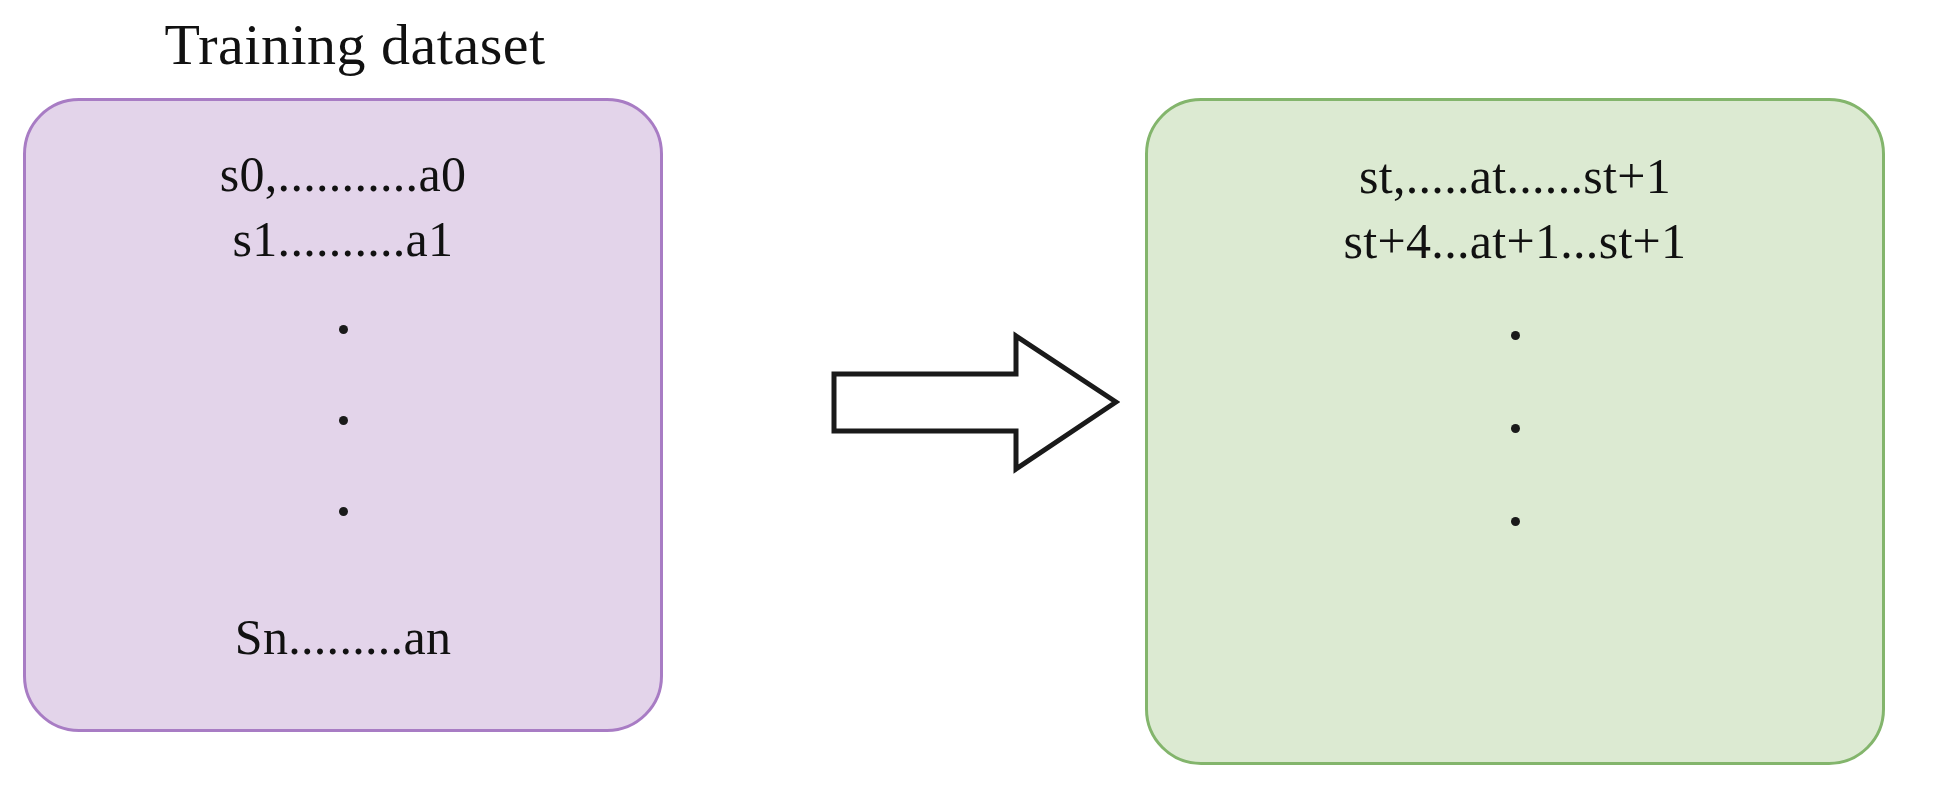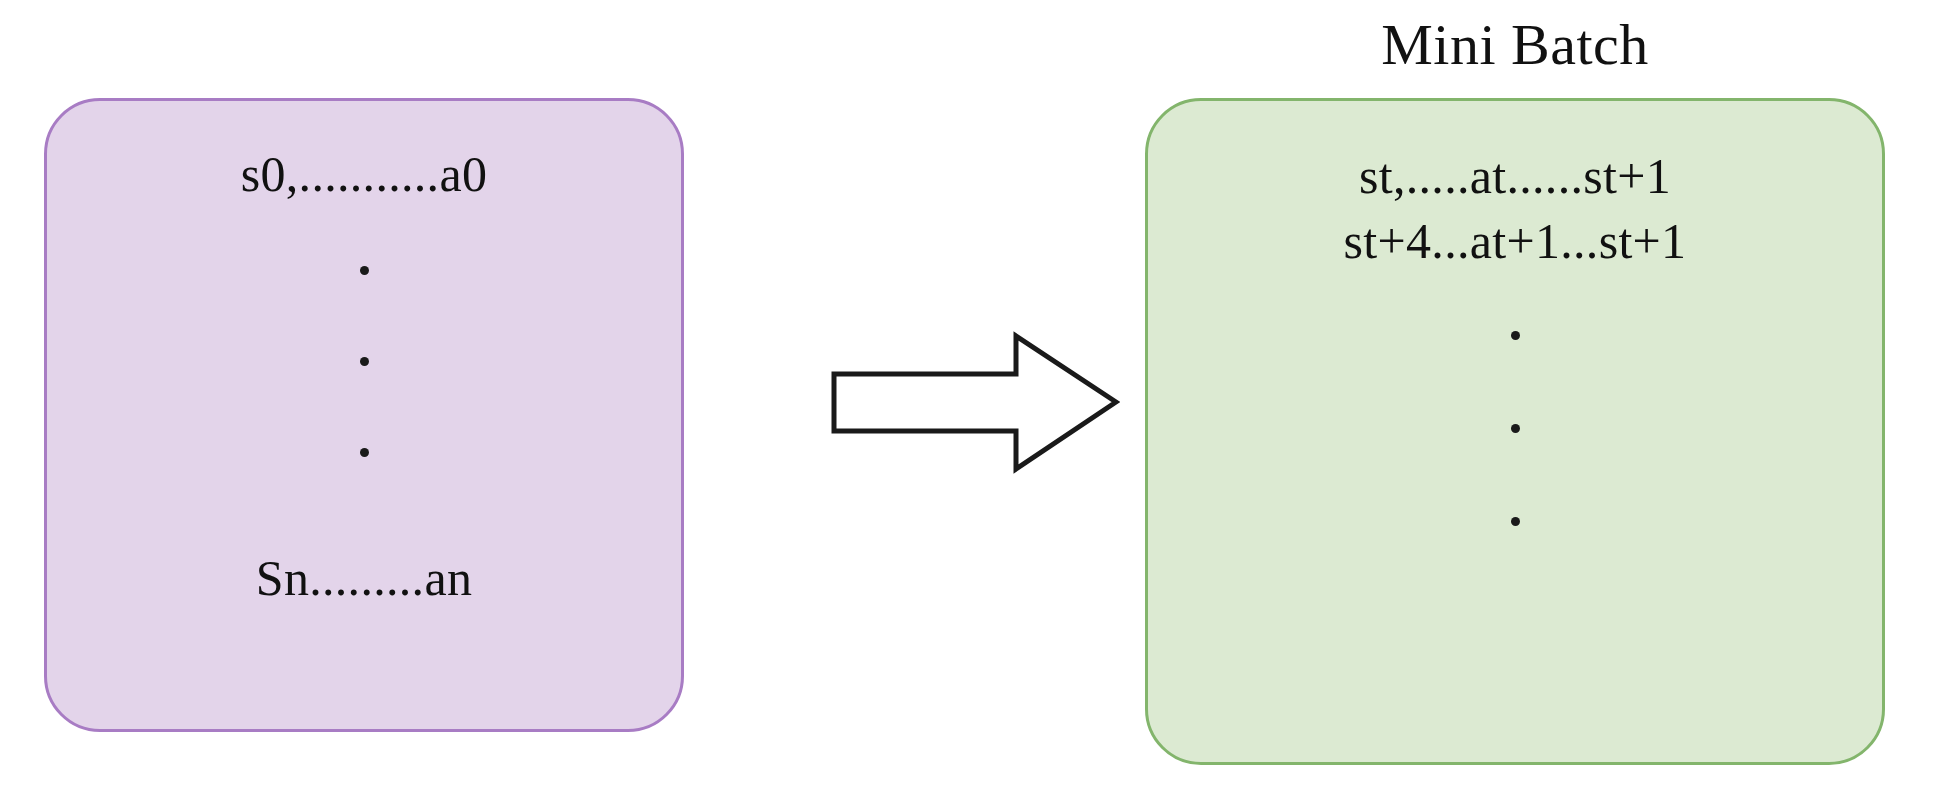--- a/index.html
+++ b/index.html
@@ -34,21 +34,21 @@
   #title-left  { left: 35px;   top: 16px;  width: 640px; }
   #title-right { left: 1145px; top: 16px;  width: 740px; }
 
   
   .panel-box {
     position: absolute;
     border-radius: 56px;
     box-sizing: border-box;
   }
   #box-left {
-    left: 44px;
+    left: 23px;
     top: 98px;
     width: 640px;
     height: 634px;
     background: #e3d4ea;
     border: 3px solid #a87cc4;
   }
   #box-right {
     left: 1145px;
     top: 98px;
     width: 740px;
@@ -109,26 +109,27 @@
     width: 290px;
     height: 145px;
   }
   #arrow svg { display: block; width: 100%; height: 100%; }
 </style>
 </head>
 <body>
 
 <div id="canvas">
 
+  <div class="panel-title" id="title-left">Training dataset</div>
 
-  <div class="panel-title" id="title-right">Mini Batch</div>
 
   <div class="panel-box" id="box-left">
     <div class="box-rows" id="rows-left">
       <div class="seq-line first">s0,...........a0</div>
+      <div class="seq-line">s1..........a1</div>
       <div class="vdots">
         <span class="vdot"></span>
         <span class="vdot"></span>
         <span class="vdot"></span>
       </div>
       <div class="seq-line last">Sn.........an</div>
     </div>
   </div>
 
   <div id="arrow">

